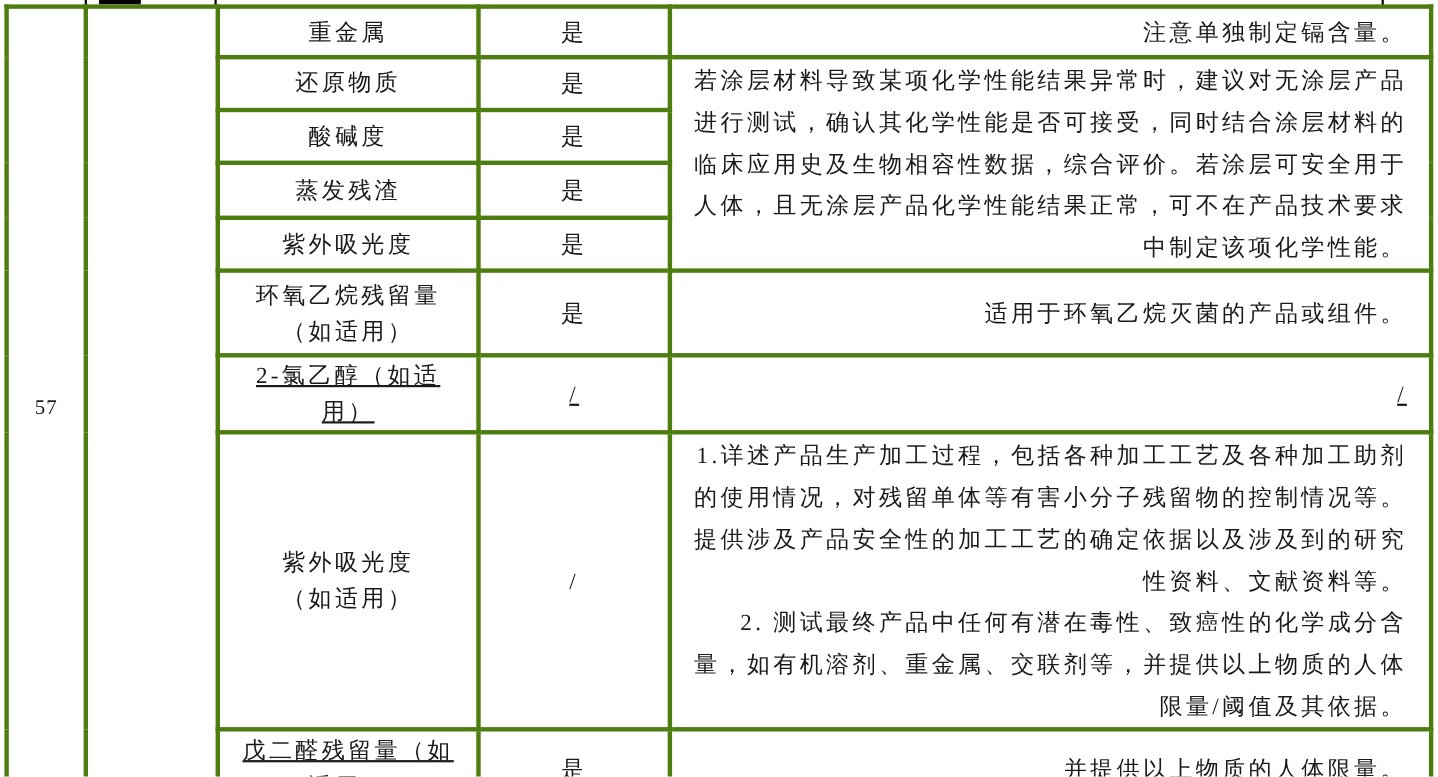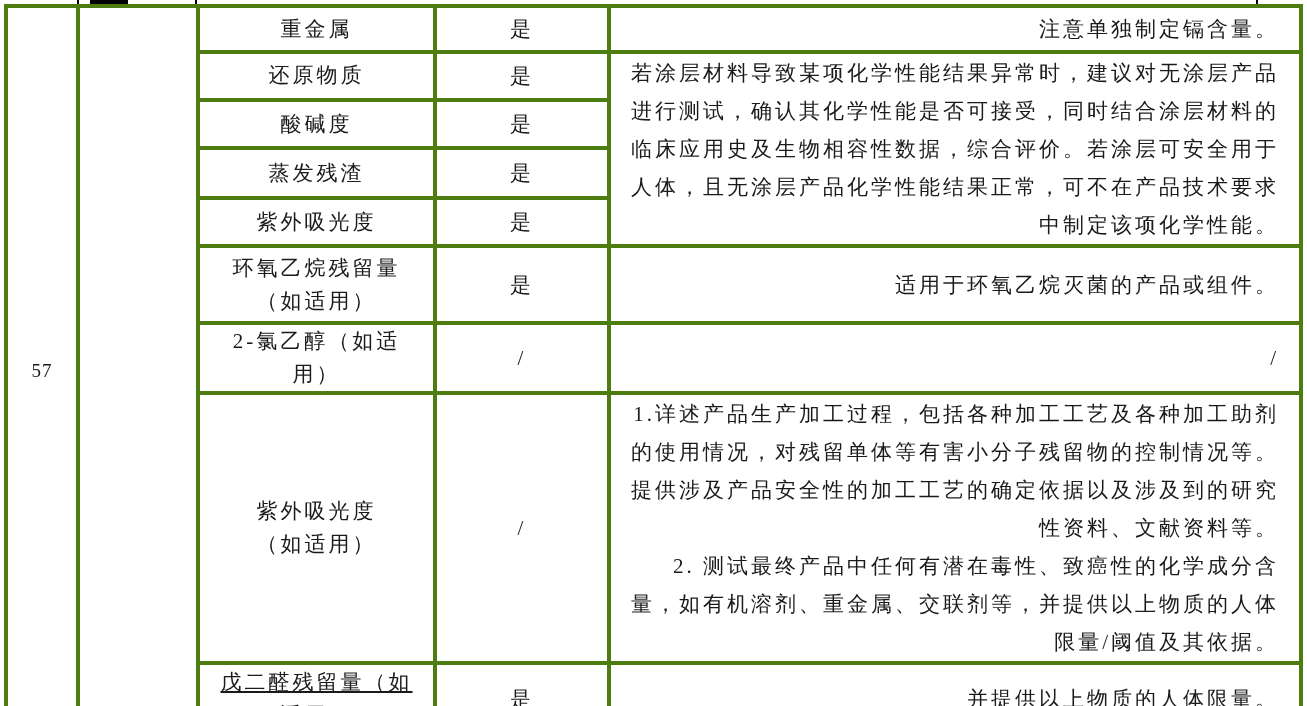--- a/index.html
+++ b/index.html
@@ -40,21 +40,21 @@
   td.index-cell { font-size: 19px; letter-spacing: 1px; }
   td.item-cell  { line-height: 33px; white-space: pre-line; }
   td.flag-cell  { font-size: 21px; }
   td.note-cell  { line-height: 38px; white-space: pre-line; text-align: right; }
   tr.r1 { height: 46px; }
   tr.r2 { height: 47px; }
   tr.r3 { height: 48px; }
   tr.r4 { height: 49px; }
   tr.r5 { height: 47px; }
   tr.r6 { height: 77px; margin-left: 43px; }
-  tr.r7 { height: 28px; }
+  tr.r7 { height: 28px; text-decoration: underline; }
   tr.r8 { height: 266px; }
   tr.r9 { height: 72px; text-decoration: underline; }
 </style>
 </head>
 <body>
 
 <div class="page">
 
   <div class="tick" style="left:77px;  top:0; width:2px;  height:5px;"></div>
   <div class="tick" style="left:90px;  top:0; width:38px; height:4px;"></div>

